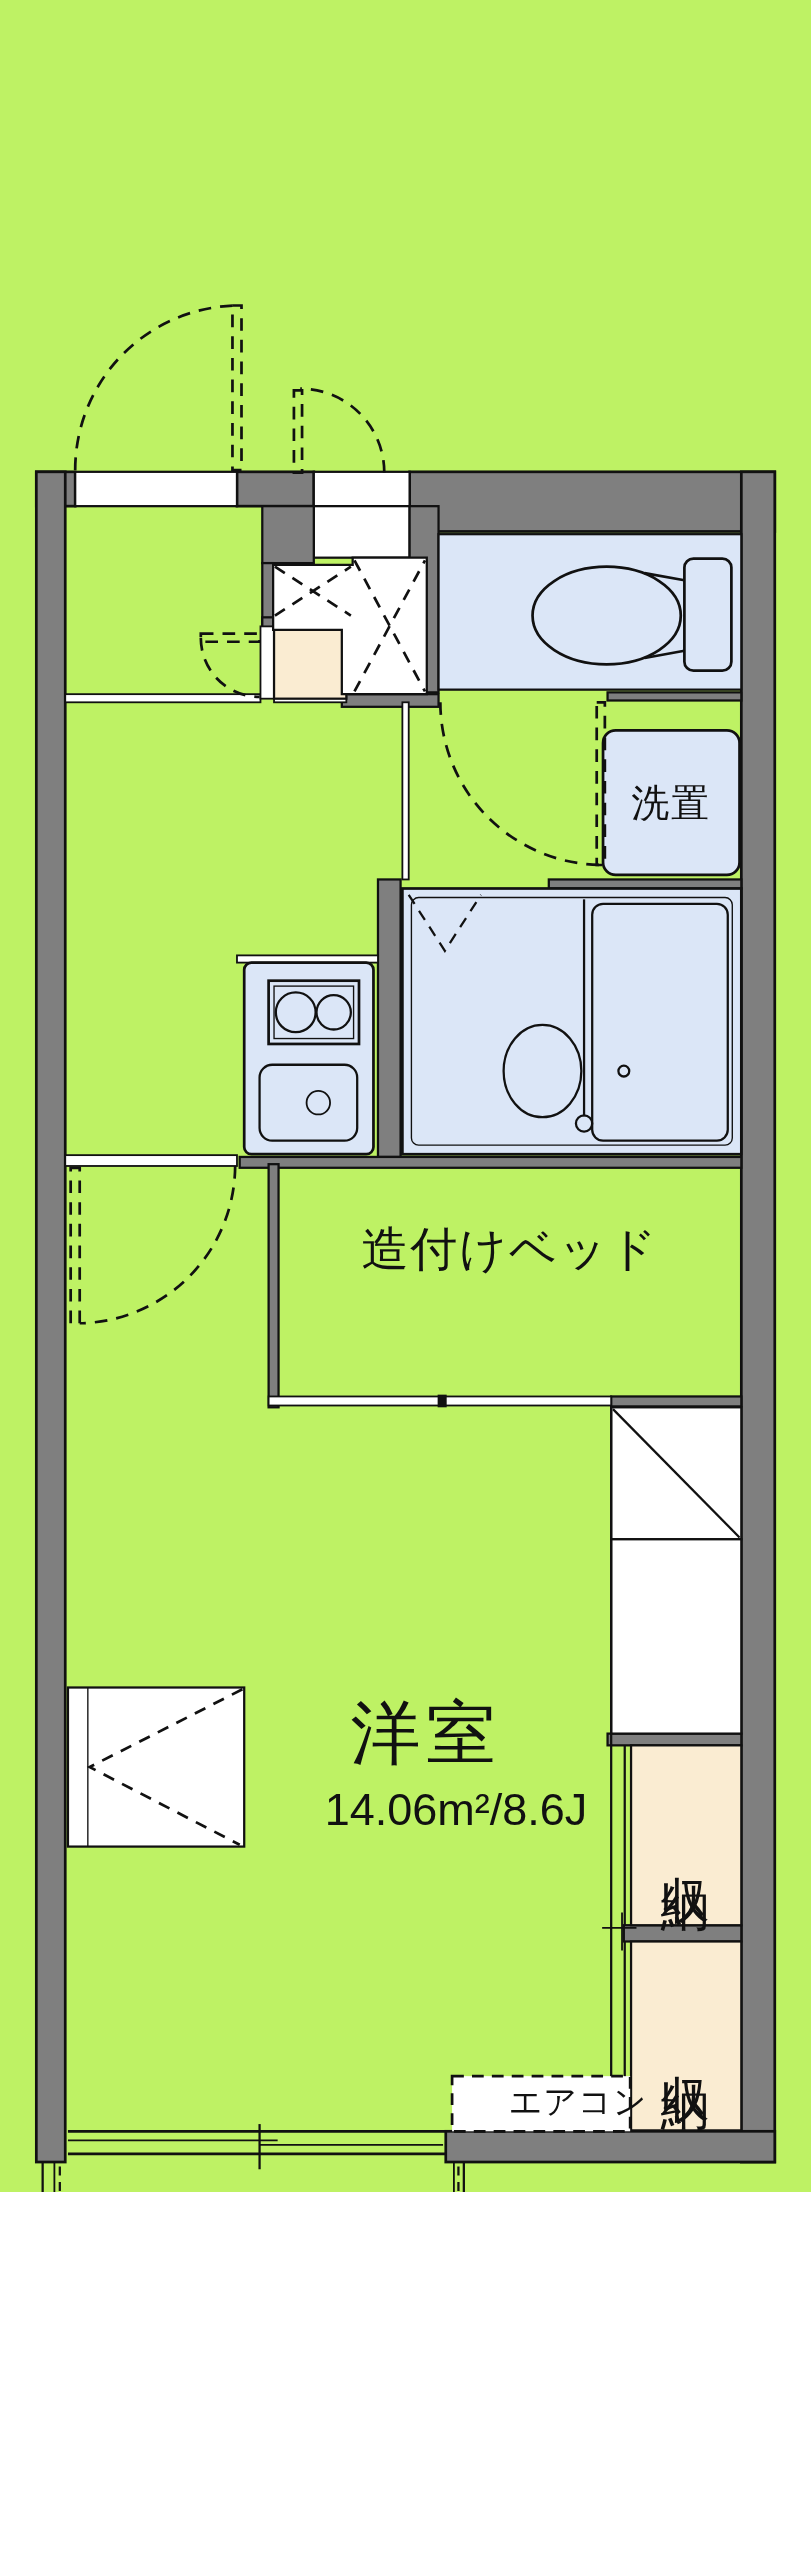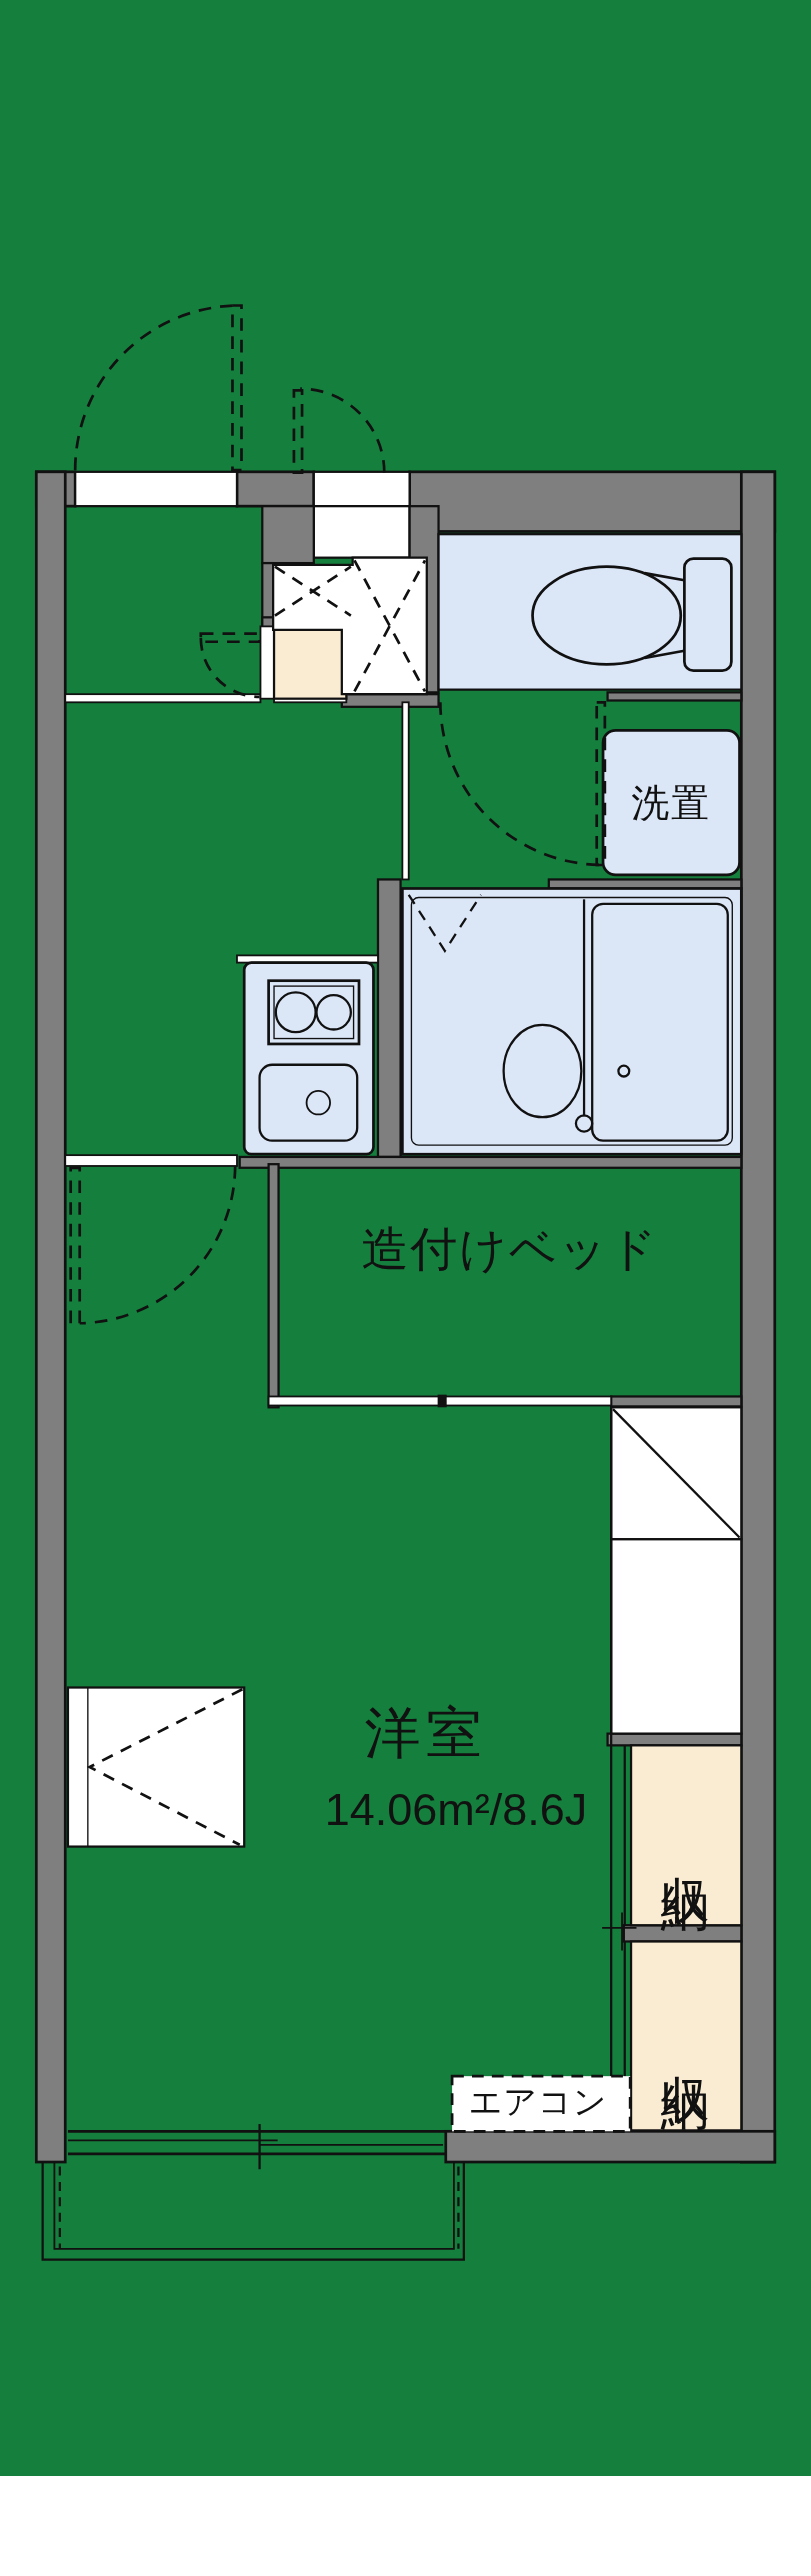--- a/index.html
+++ b/index.html
@@ -1,26 +1,26 @@
 <!DOCTYPE html>
 <html style="font-size:14.5px"><head>
 <meta charset="utf-8">
 <style>
   html,body{margin:0;padding:0;background:#ffffff;}
-  #plan{position:relative;width:812px;height:2476px;background:#15803d;overflow:hidden;
+  #plan{position:relative;width:812px;height:2192px;background:#bef264;overflow:hidden;
         font-family:"Liberation Sans","DejaVu Sans",sans-serif;}
   #plan svg{position:absolute;left:0;top:0;}
   .lbl{position:absolute;color:#111;transform:translate(-50%,-50%);white-space:nowrap;
        font-family:"Liberation Sans","DejaVu Sans",sans-serif;}
   .lbl-washer{font-size:38px;letter-spacing:1.8px;}
   .lbl-bed1,.lbl-bed2{font-size:47px;letter-spacing:1.8px;}
-  .lbl-room{font-size:56px;letter-spacing:5.4px;font-family:Liberation Serif, serif;}
+  .lbl-room{font-size:70px;letter-spacing:5.4px;font-family:Liberation Serif, serif;}
   .lbl-size{font-size:45px;margin-left:28px;}
   .lbl-storage{font-size:49px;writing-mode:vertical-rl;text-orientation:upright;letter-spacing:9px;}
-  .lbl-aircon{font-size:33px;letter-spacing:0.9px;}
+  .lbl-aircon{font-size:33px;letter-spacing:0.9px;margin-left:40px;}
 </style>
 </head>
 <body>
 
 <div id="plan">
 <svg width="812" height="2576" viewBox="0 0 898 2850">
 
   <g fill="#7f7f7f" stroke="#111" stroke-width="3">
     <rect x="40" y="522" width="43" height="38"></rect>
     <rect x="262" y="522" width="85" height="38"></rect>

